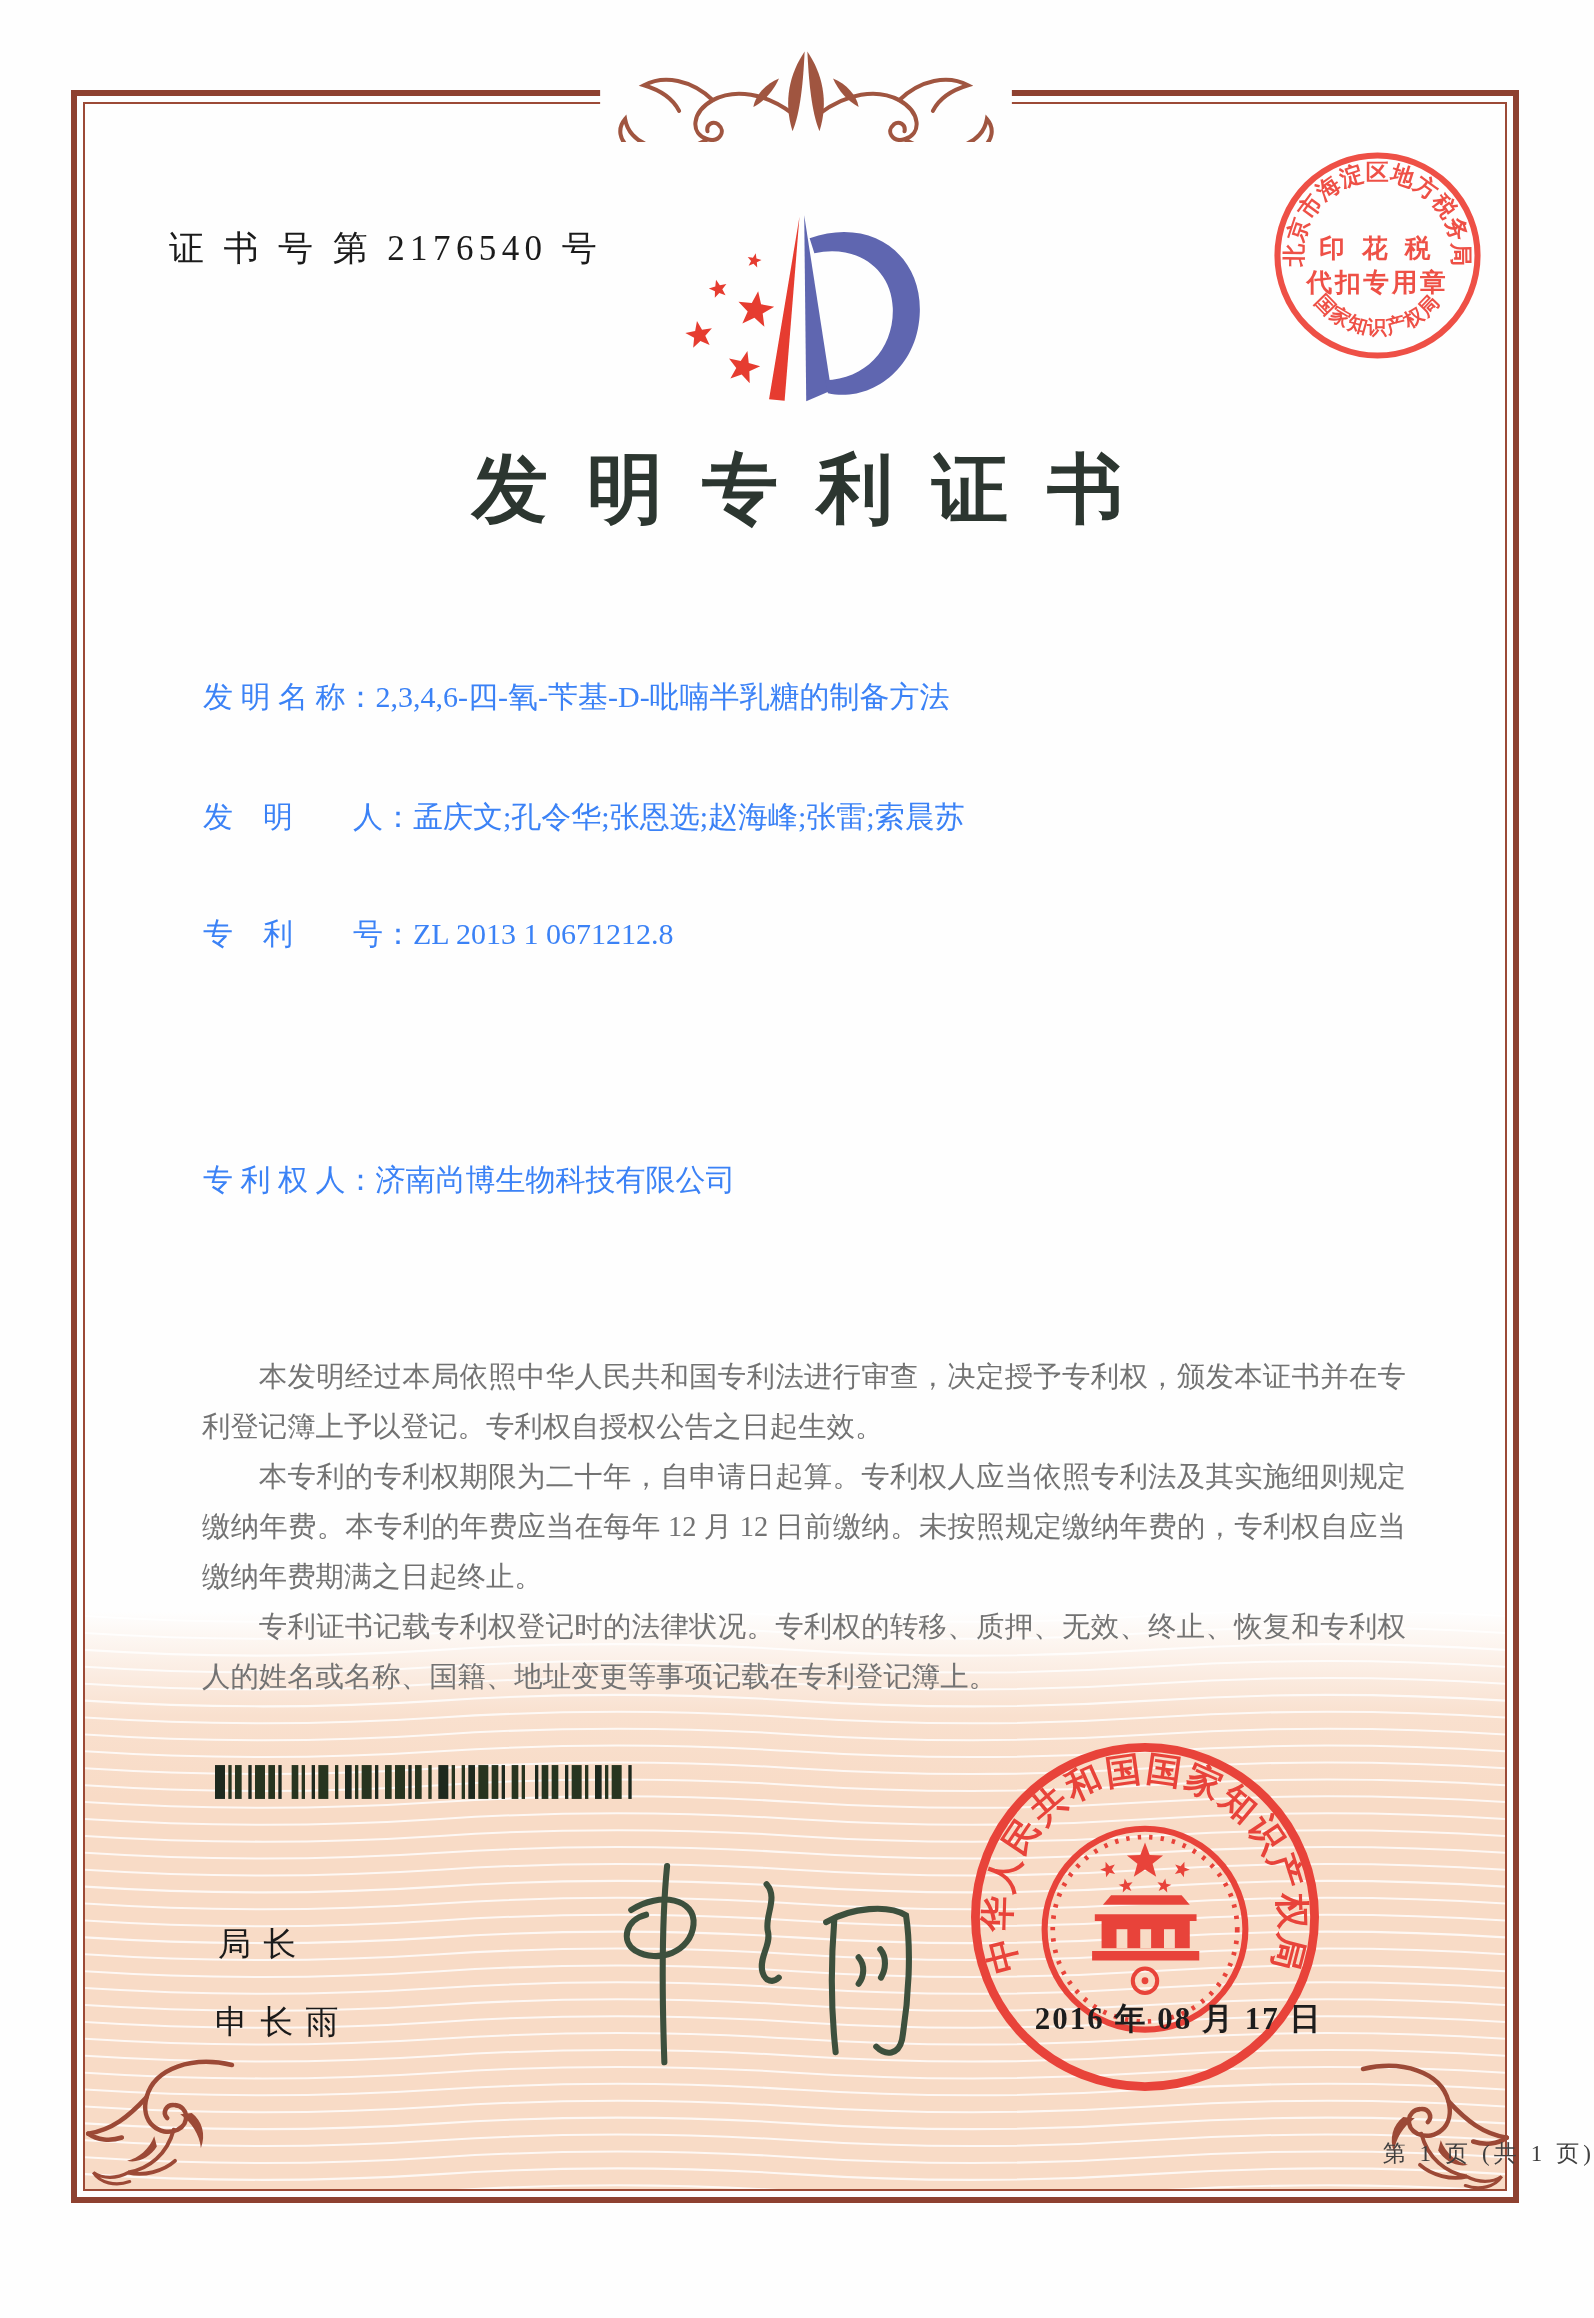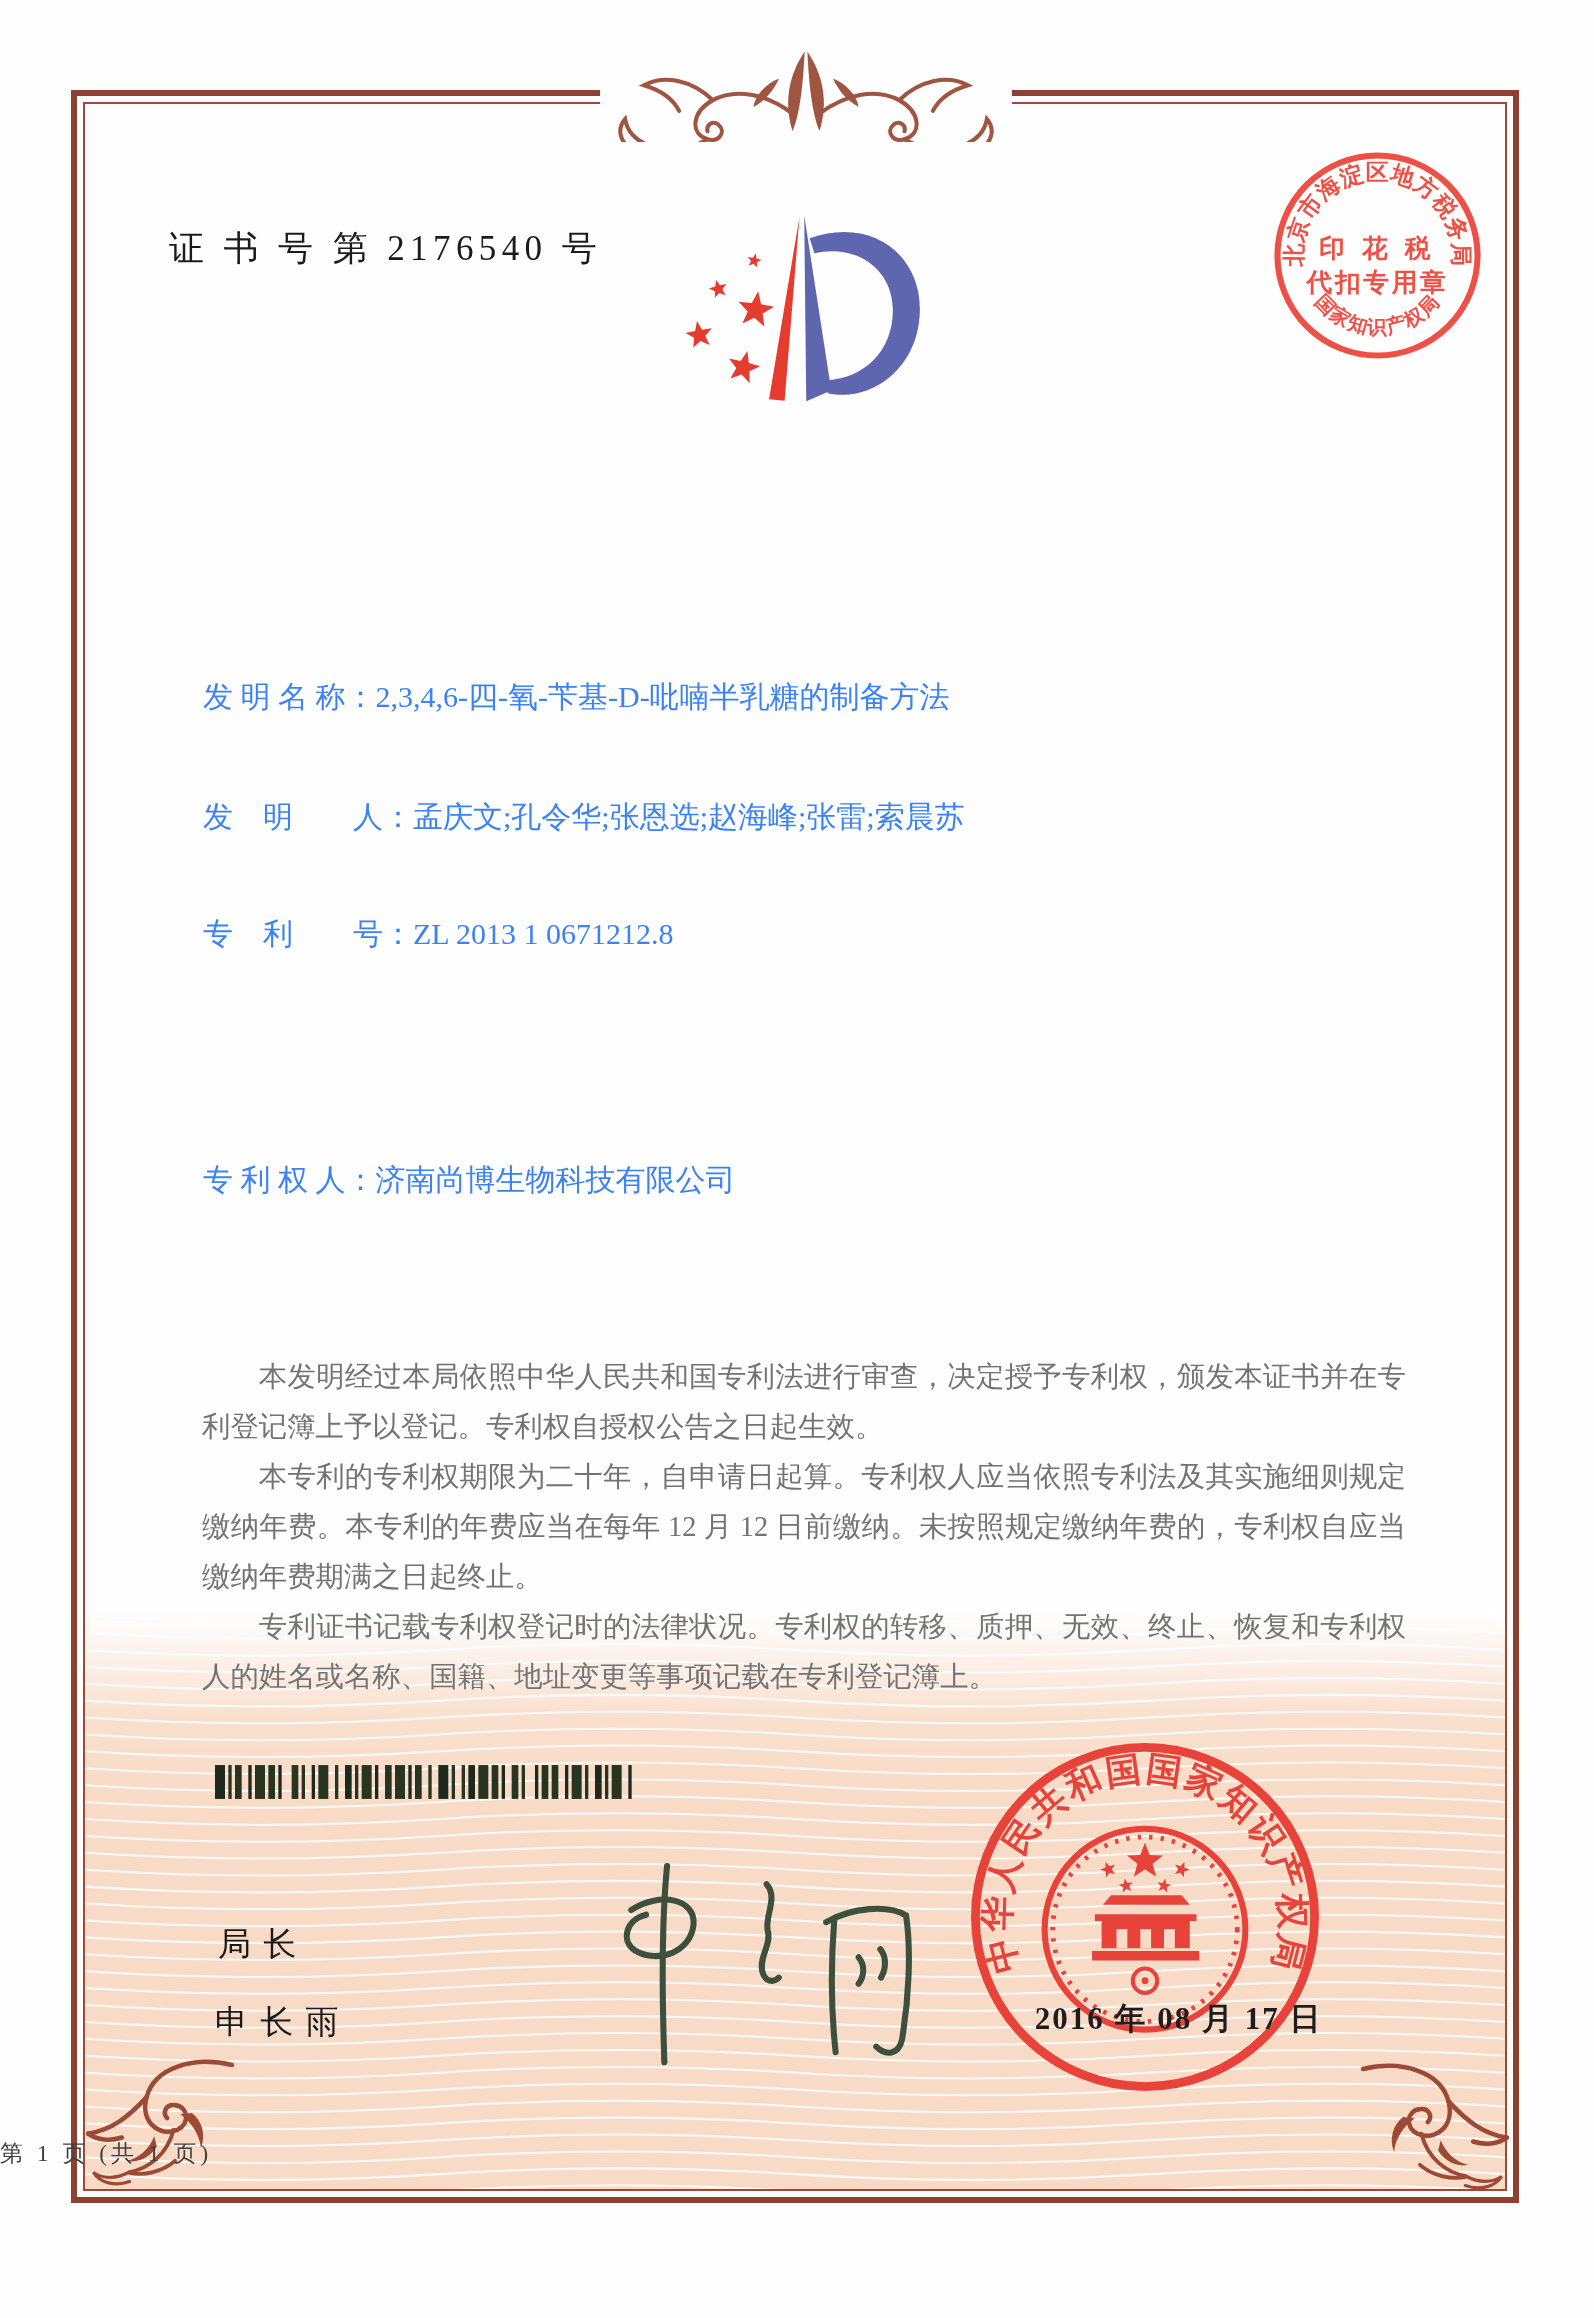--- a/index.html
+++ b/index.html
@@ -18,21 +18,21 @@
   .cert-number{left:169px;top:225px;font-size:35px;letter-spacing:5.4px;color:#1b1b1b;}
   .title{left:0;width:1595px;top:439px;text-align:center;font-size:76px;font-weight:700;
          color:#2c3630;letter-spacing:39px;text-indent:39px;}
   .field{left:203px;font-size:30px;white-space:nowrap;color:#3b82f6;}
   .paras{left:202px;width:1204px;top:1352px;font-size:28.4px;line-height:50px;text-align:justify;color:#737373;}
   .paras p{margin:0;text-indent:2em;}
   .issuer-label{left:218px;top:1922px;font-size:33px;letter-spacing:12.2px;color:#1a1a1a;}
   .issuer-name{left:215px;top:2000px;font-size:33px;letter-spacing:12.2px;color:#1a1a1a;}
   .seal-date{left:989px;width:379px;top:1998px;text-align:center;font-size:31px;
              letter-spacing:2px;color:#1d1d1d;font-weight:600;}
-  .footer{left:0;width:1595px;top:2138px;text-align:left;font-size:23px;letter-spacing:4.1px;color:#3f3f3f;}
+  .footer{left:0;width:1595px;top:2138px;text-align:right;font-size:23px;letter-spacing:4.1px;color:#3f3f3f;}
   .nosel{user-select:none;}
 </style>
 </head>
 <body>
 
 <div class="page nosel">
 
   <div class="pink-zone">
     <svg id="waves" viewBox="0 0 2112 853" preserveAspectRatio="none">
         <path d="M0 6 Q 264 23 528 6 T 1056 6 T 1584 6 T 2112 6" fill="none" stroke="#ffffff" stroke-width="3" opacity="0.8"></path>
@@ -137,20 +137,21 @@
     <text font-size="34" font-weight="700" fill="#ee5046" letter-spacing="1" text-anchor="middle">
       <textPath href="#taxTop" startOffset="50%">北京市海淀区地方税务局</textPath>
     </text>
     <text x="0" y="2" font-size="38" font-weight="700" fill="#ee5046" letter-spacing="8" text-anchor="middle">印 花 税</text>
     <text x="0" y="52" font-size="38" font-weight="700" fill="#ee5046" letter-spacing="4" text-anchor="middle">代扣专用章</text>
     <text font-size="29" font-weight="700" fill="#ee5046" letter-spacing="2" text-anchor="middle">
       <textPath href="#taxBottom" startOffset="50%">国家知识产权局</textPath>
     </text>
   </svg>
 
+  <div class="abs title">发明专利证书</div>
 
   <div class="abs field" style="top:677px">
     <span>发 明 名 称：</span><span>2,3,4,6-四-氧-苄基-D-吡喃半乳糖的制备方法</span>
   </div>
   <div class="abs field" style="top:797px">
     <span>发　明　　人：</span><span>孟庆文;孔令华;张恩选;赵海峰;张雷;索晨苏</span>
   </div>
   <div class="abs field" style="top:914px">
     <span>专　利　　号：</span><span>ZL 2013 1 0671212.8</span>
   </div>

